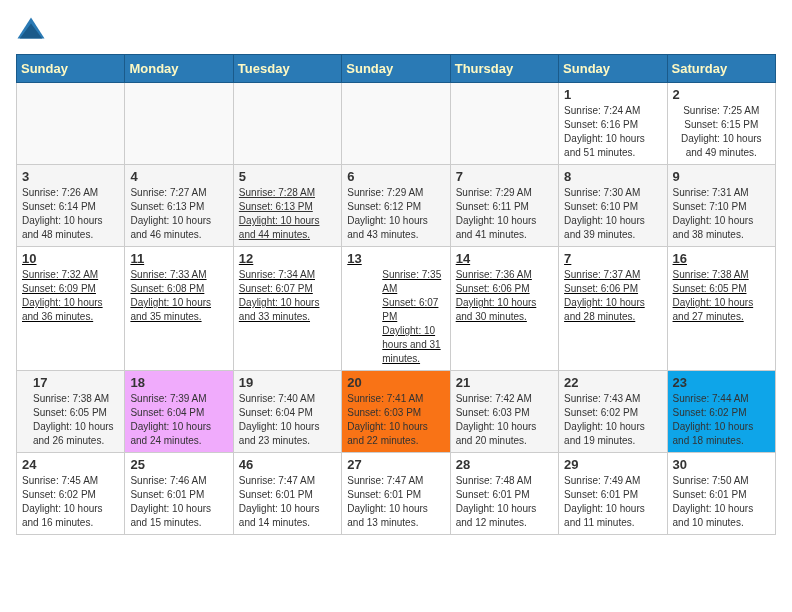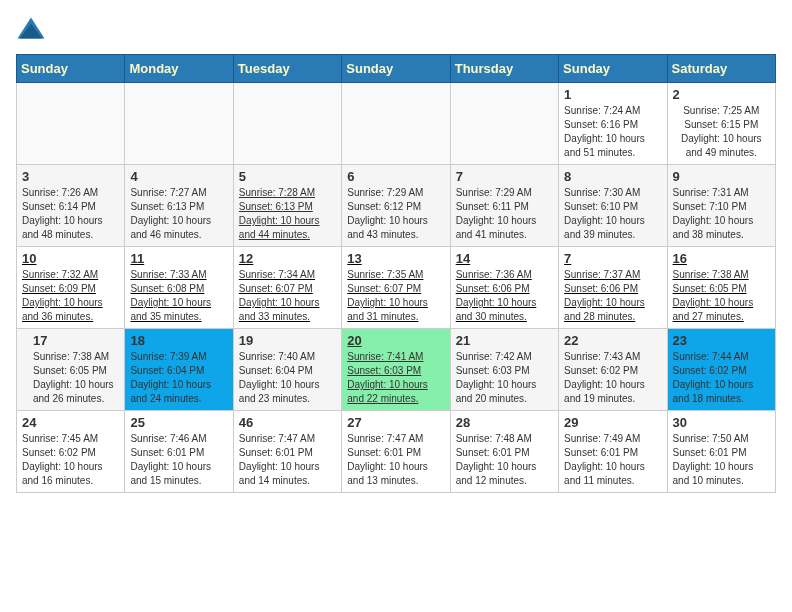--- a/index.html
+++ b/index.html
@@ -200,21 +200,21 @@
 Daylight: 10 hours and 35 minutes.</div>
         </td>
         <td>
           <span class="day-number">12</span>
           <div class="day-info" style="white-space: pre-line;">Sunrise: 7:34 AM
 Sunset: 6:07 PM
 Daylight: 10 hours and 33 minutes.</div>
         </td>
         <td>
           <span class="day-number">13</span>
-          <div class="day-info" style="white-space: pre-line;">Sunrise: 7:35 AM
+          <div class="day-info" style="white-space: pre-line; margin-left: 35px;">Sunrise: 7:35 AM
 Sunset: 6:07 PM
 Daylight: 10 hours and 31 minutes.</div>
         </td>
         <td>
           <span class="day-number">14</span>
           <div class="day-info" style="white-space: pre-line;">Sunrise: 7:36 AM
 Sunset: 6:06 PM
 Daylight: 10 hours and 30 minutes.</div>
         </td>
         <td>
@@ -230,33 +230,33 @@
 Daylight: 10 hours and 27 minutes.</div>
         </td>
       </tr>
       <tr style="background: rgb(245, 245, 245);">
         <td style="background: rgb(245, 245, 245); padding-left: 16px;">
           <span class="day-number">17</span>
           <div class="day-info" style="white-space: pre-line;">Sunrise: 7:38 AM
 Sunset: 6:05 PM
 Daylight: 10 hours and 26 minutes.</div>
         </td>
-        <td style="background: #0ea5e9;">
+        <td style="background: #f0abfc;">
           <span class="day-number">18</span>
           <div class="day-info" style="white-space: pre-line;">Sunrise: 7:39 AM
 Sunset: 6:04 PM
 Daylight: 10 hours and 24 minutes.</div>
         </td>
         <td style="background: rgb(245, 245, 245);">
           <span class="day-number">19</span>
           <div class="day-info" style="white-space: pre-line;">Sunrise: 7:40 AM
 Sunset: 6:04 PM
 Daylight: 10 hours and 23 minutes.</div>
         </td>
-        <td style="background: #86efac; text-decoration: underline;">
+        <td style="background: #f97316;">
           <span class="day-number">20</span>
           <div class="day-info" style="white-space: pre-line;">Sunrise: 7:41 AM
 Sunset: 6:03 PM
 Daylight: 10 hours and 22 minutes.</div>
         </td>
         <td style="background: rgb(245, 245, 245);">
           <span class="day-number">21</span>
           <div class="day-info" style="white-space: pre-line;">Sunrise: 7:42 AM
 Sunset: 6:03 PM
 Daylight: 10 hours and 20 minutes.</div>

